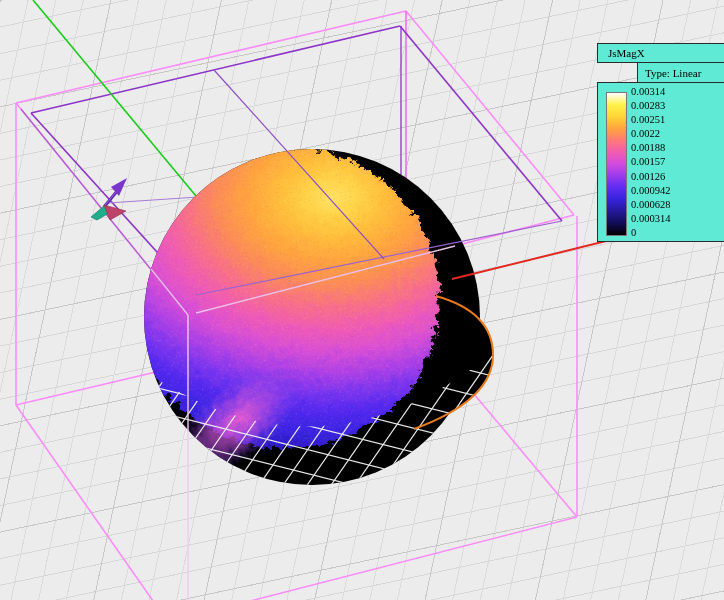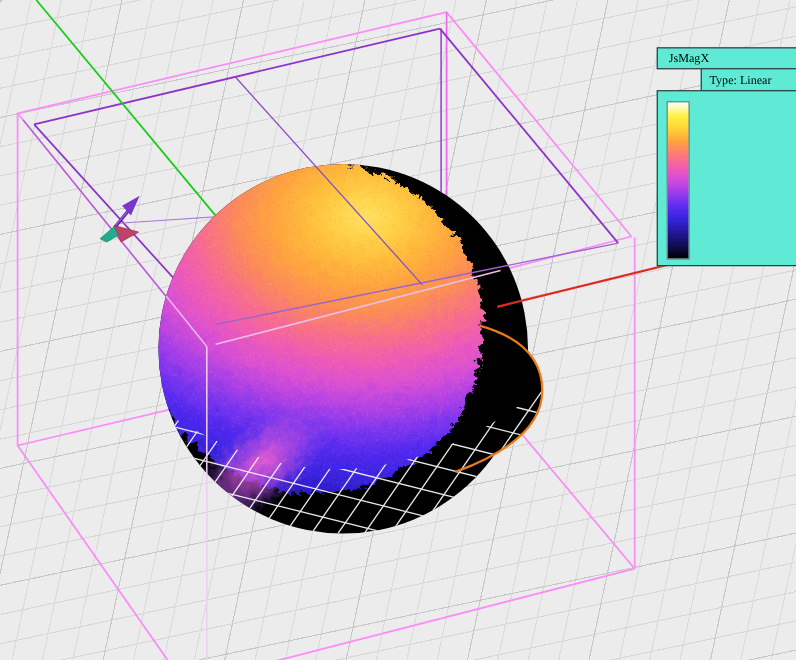--- a/index.html
+++ b/index.html
@@ -168,15 +168,28 @@
       <polygon points="91,217 105,205 109,213 97,220" fill="#21AC8C" stroke="#0E7A62" stroke-width="0.6"></polygon>
       <polygon points="104,205 126,211 110,220" fill="#BE4368" stroke="#8F2B4C" stroke-width="0.6"></polygon>
     </g>
   </svg>
 
   <div class="legend">
     <div class="legend-section legend-title">JsMagX</div>
     <div class="legend-section legend-type">Type: Linear</div>
     <div class="legend-section legend-scale">
       <div class="colorbar" id="colorbar" style="background: linear-gradient(rgb(255, 255, 255), rgb(255, 242, 74), rgb(255, 212, 53), rgb(255, 164, 62), rgb(255, 122, 120), rgb(242, 91, 176), rgb(209, 75, 222), rgb(154, 58, 236), rgb(93, 44, 242), rgb(54, 34, 220), rgb(35, 24, 152), rgb(18, 12, 85), rgb(0, 0, 0));"></div>
+      <div class="scale-labels">
+        <span>0.00314</span>
+        <span>0.00283</span>
+        <span>0.00251</span>
+        <span>0.0022</span>
+        <span>0.00188</span>
+        <span>0.00157</span>
+        <span>0.00126</span>
+        <span>0.000942</span>
+        <span>0.000628</span>
+        <span>0.000314</span>
+        <span>0</span>
+      </div>
     </div>
   </div>
 </div>
 
 </body></html>

